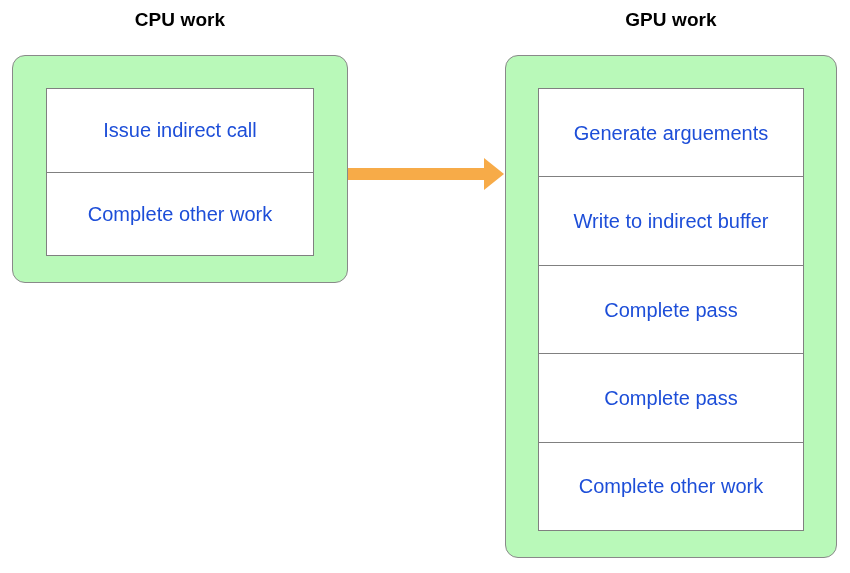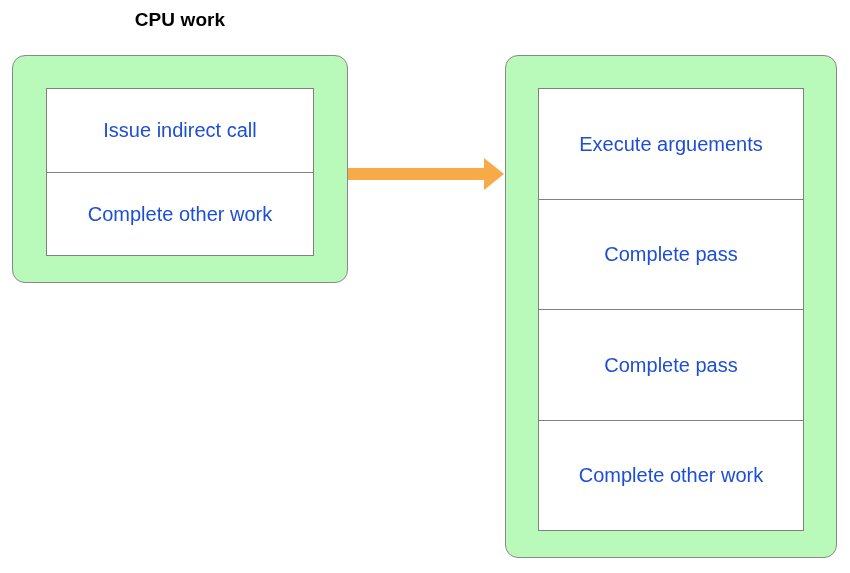--- a/index.html
+++ b/index.html
@@ -127,23 +127,25 @@
 
   <div class="stack" id="cpu-stack">
     <div class="stack-row">Issue indirect call</div>
     <div class="stack-row">Complete other work</div>
   </div>
 
   <svg id="cpu-to-gpu-arrow" viewBox="0 0 160 36">
     <path d="M 2 12 L 138 12 L 138 2 L 158 18 L 138 34 L 138 24 L 2 24 Z" fill="#f7ab48"></path>
   </svg>
 
+  <div class="col-title" id="gpu-title">GPU work</div>
 
   <div class="group-box" id="gpu-group"></div>
 
   <div class="stack" id="gpu-stack">
-    <div class="stack-row">Execute arguements</div>
+    <div class="stack-row">Generate arguements</div>
+    <div class="stack-row">Write to indirect buffer</div>
     <div class="stack-row">Complete pass</div>
     <div class="stack-row">Complete pass</div>
     <div class="stack-row">Complete other work</div>
   </div>
 
 </div>
 
 </body></html>

